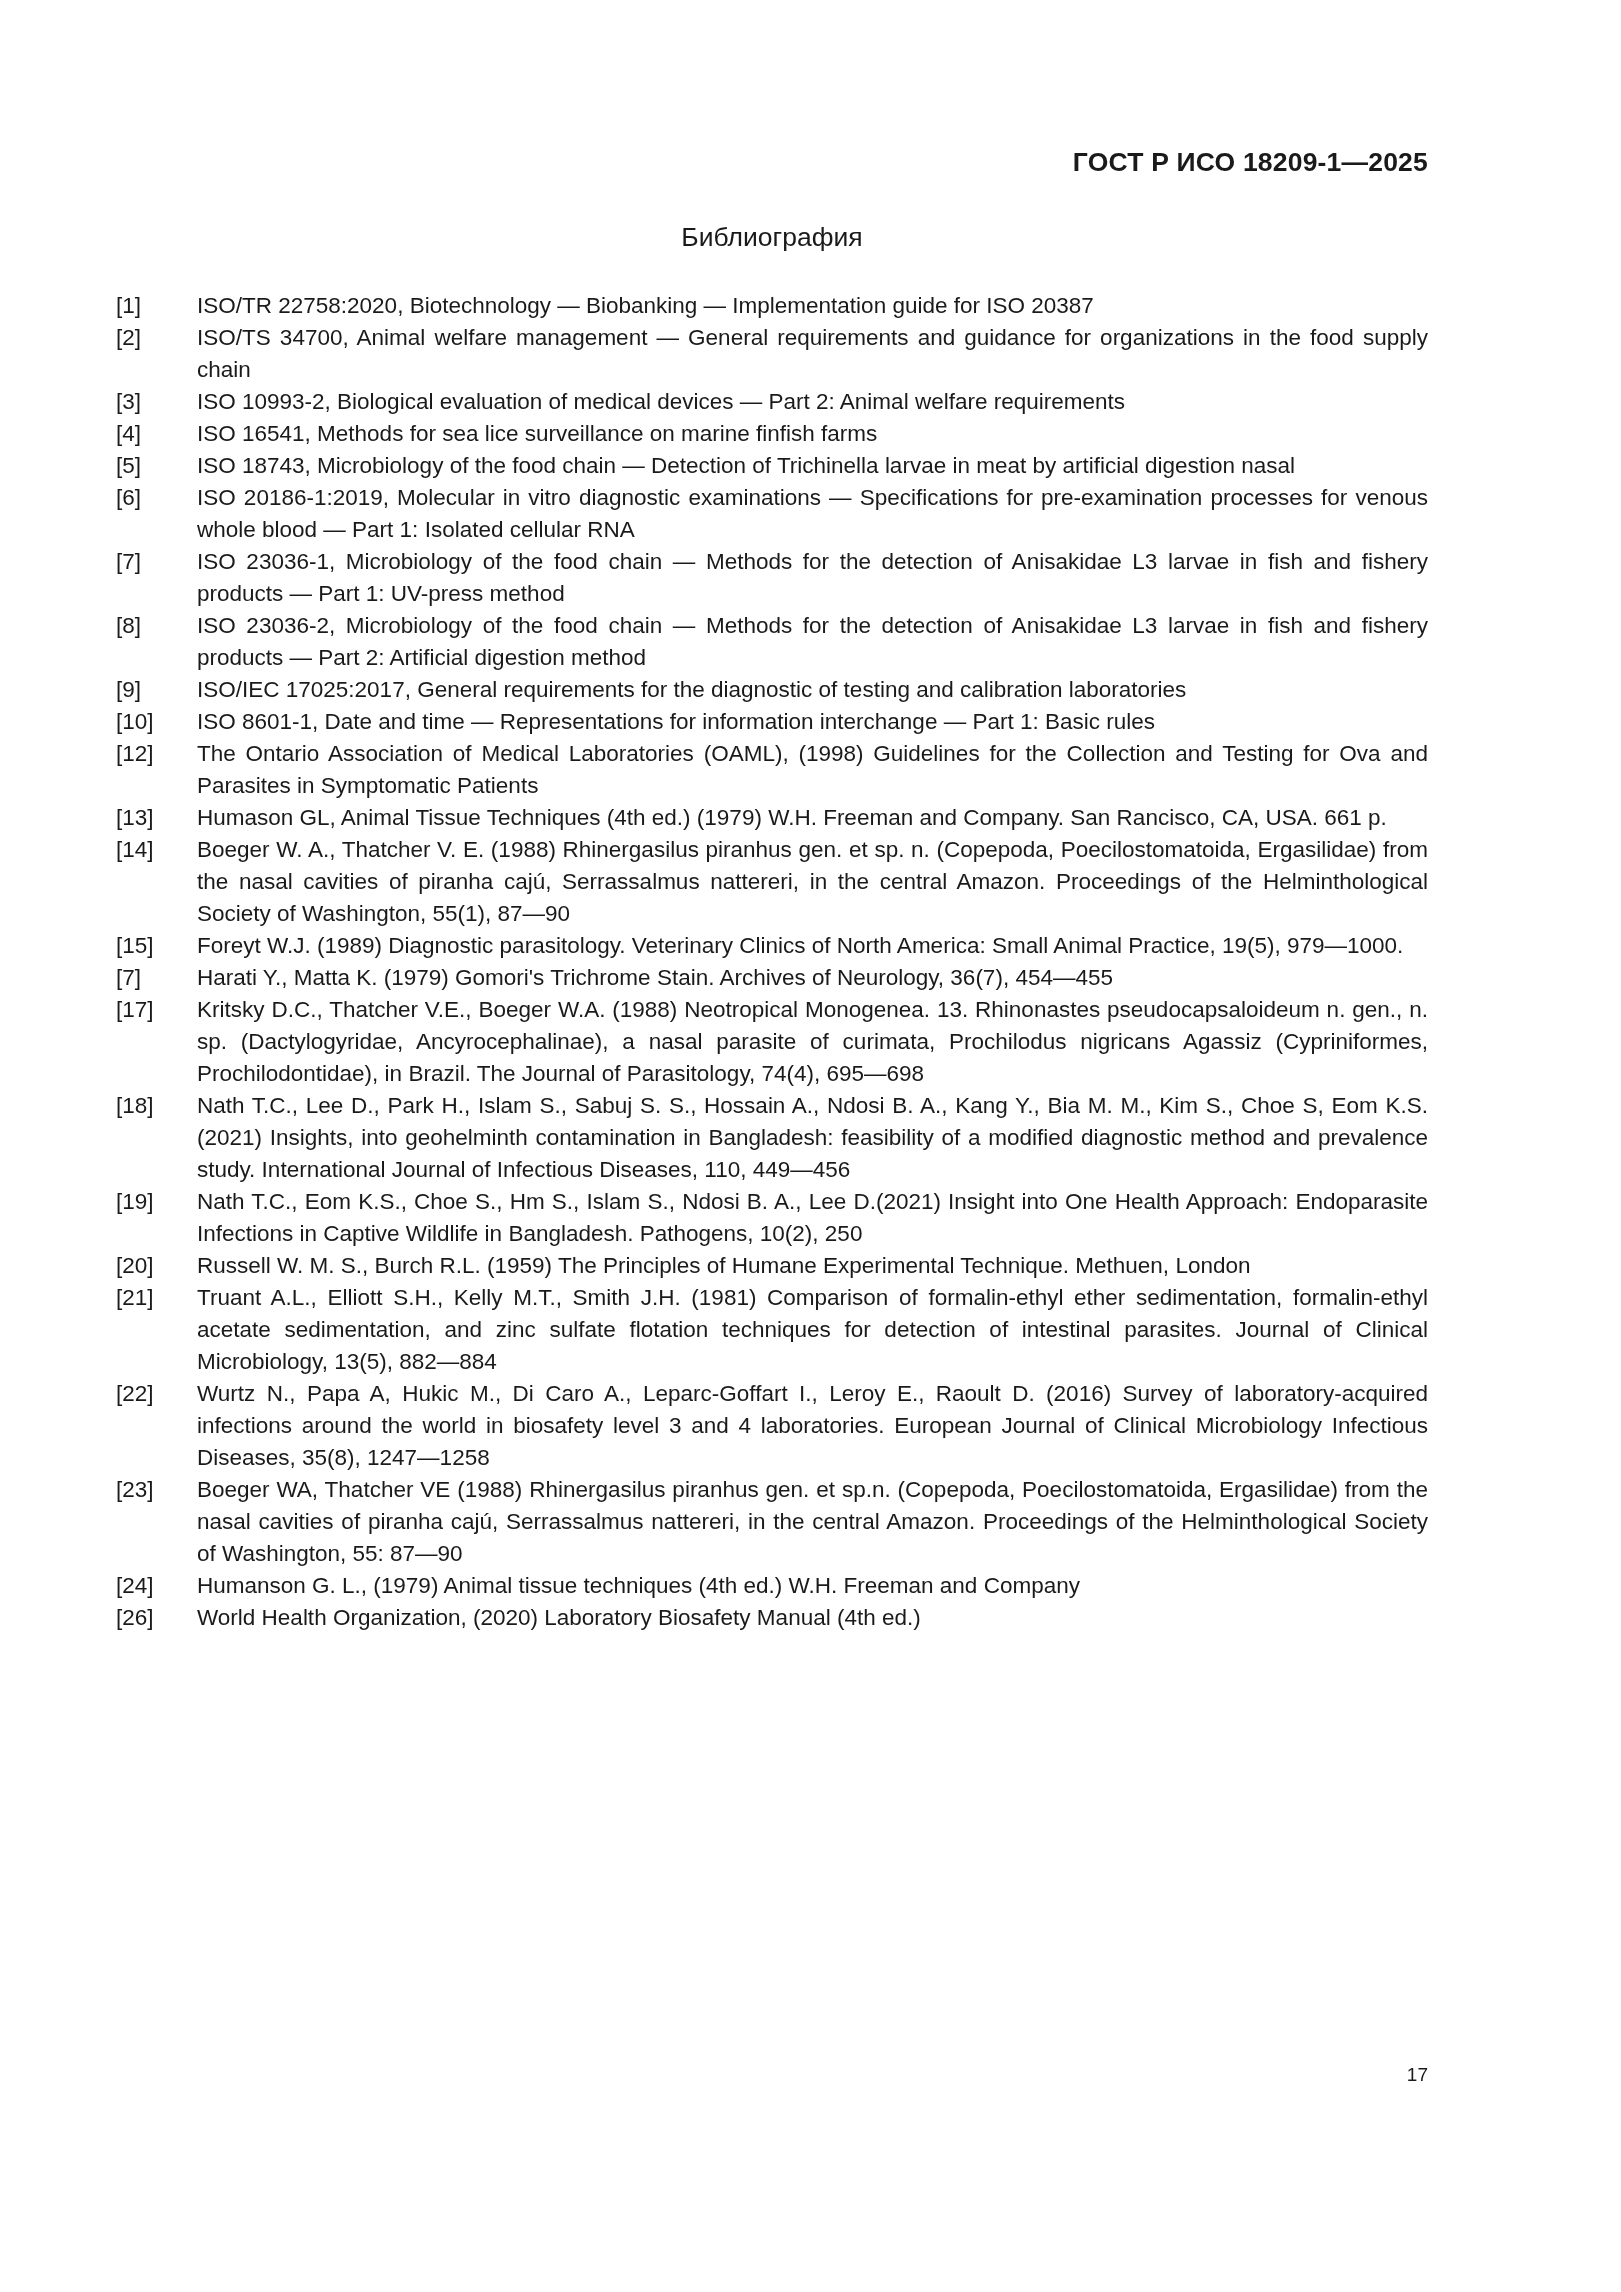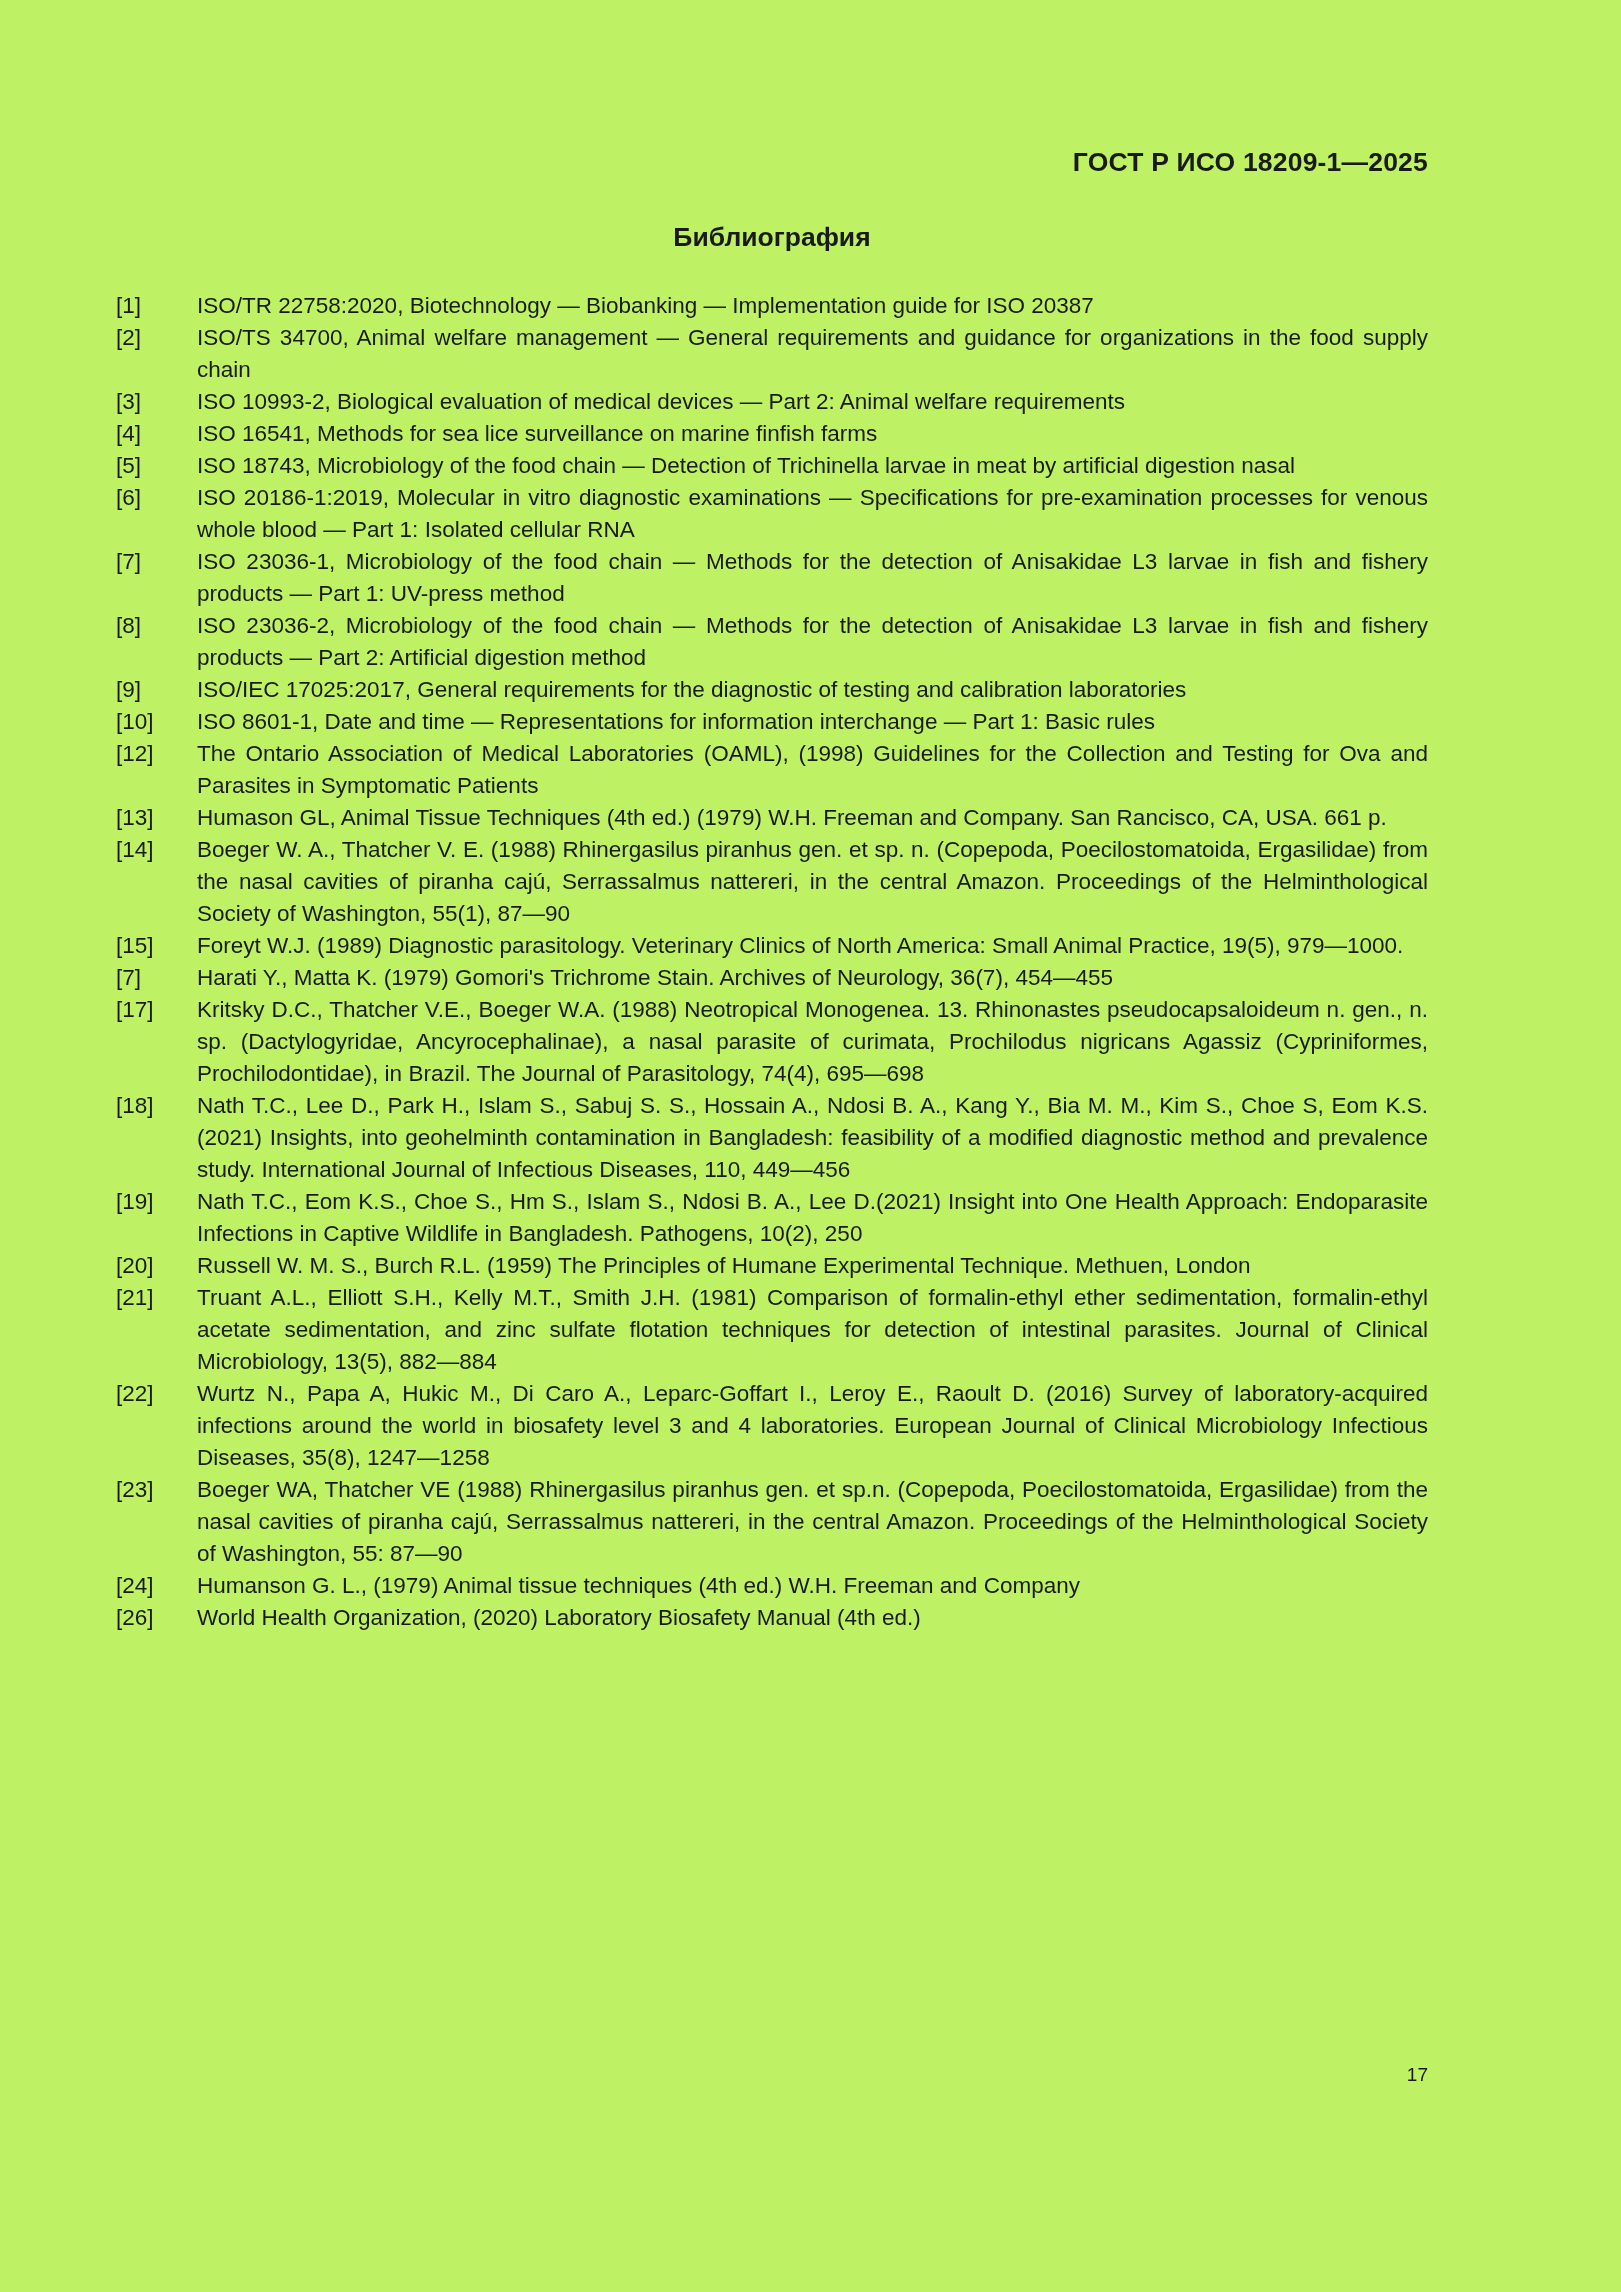--- a/index.html
+++ b/index.html
@@ -5,21 +5,21 @@
   html, body {
     margin: 0;
     padding: 0;
     background: #e8e8e8;
   }
   .page {
     position: relative;
     width: 1621px;
     height: 2293px;
     margin: 0 auto;
-    background: #bef264;
+    background: #ffffff;
     font-family: "Liberation Sans", sans-serif;
     color: #1a1a1a;
     overflow: hidden;
   }
   .doc-header {
     position: absolute;
     top: 147px;
     left: 116px;
     width: 1312px;
     text-align: right;
@@ -28,21 +28,21 @@
     letter-spacing: 0.2px;
     white-space: nowrap;
   }
   .doc-title {
     position: absolute;
     top: 222px;
     left: 116px;
     width: 1312px;
     text-align: center;
     font-size: 26.5px;
-    font-weight: bold;
+    font-weight: normal;
   }
   .bib-list {
     position: absolute;
     top: 290px;
     left: 116px;
     width: 1312px;
     font-size: 22.5px;
     line-height: 32px;
   }
   .entry {

